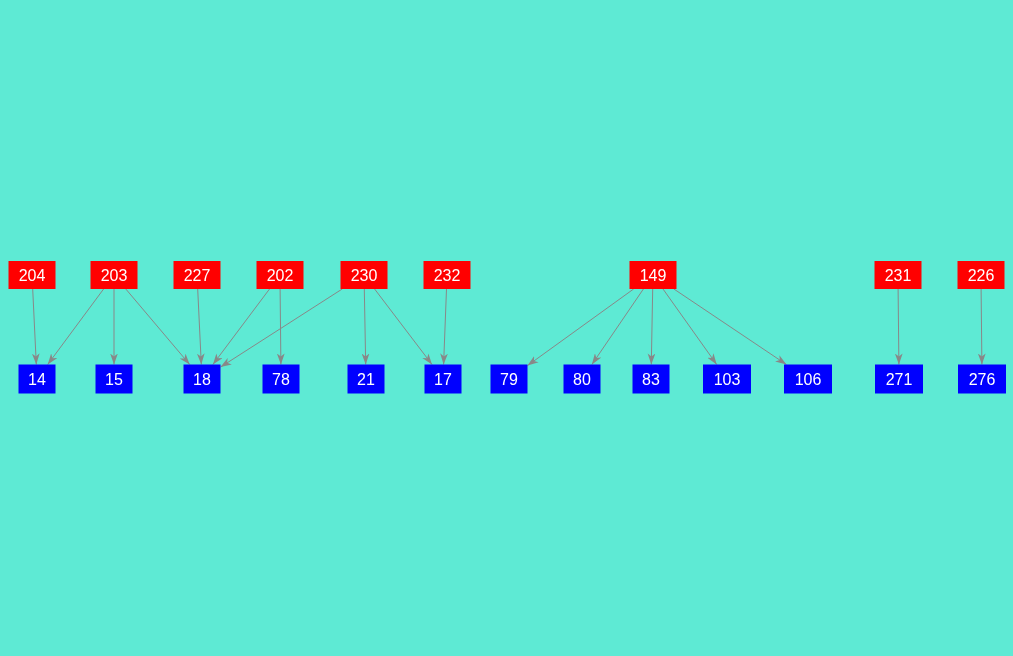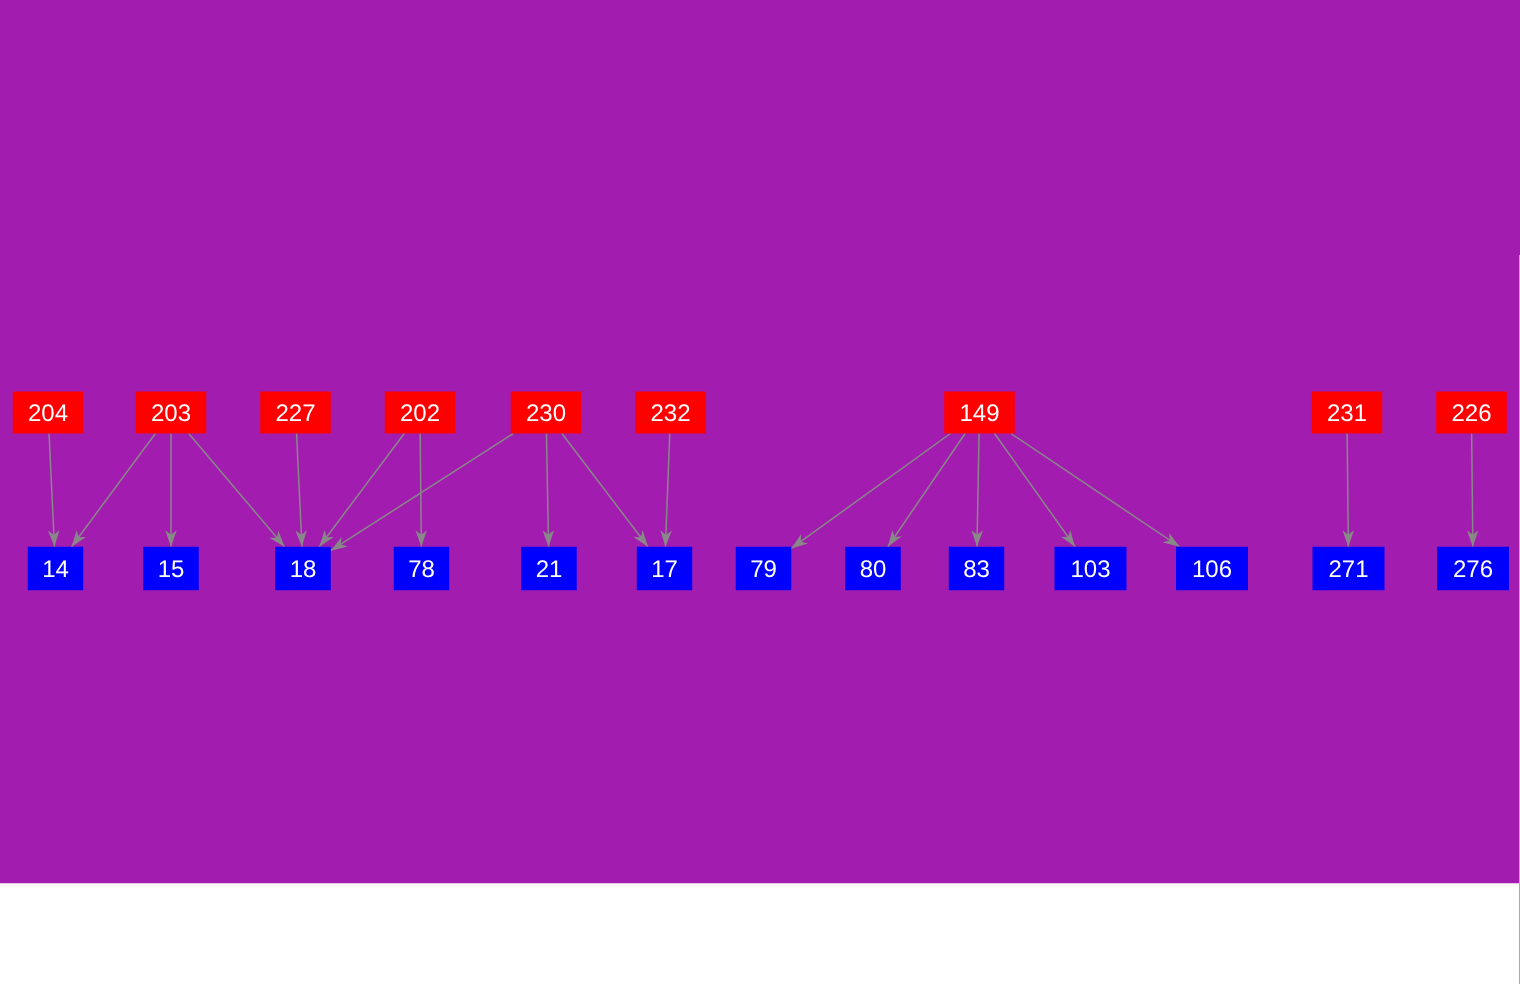--- a/index.html
+++ b/index.html
@@ -4,22 +4,22 @@
 <style>
   html, body {
     margin: 0;
     padding: 0;
     background: #ffffff;
     font-family: "Liberation Sans", sans-serif;
   }
   #stage {
     position: relative;
     width: 1013px;
-    height: 589px;
-    background: #a21caf;
+    height: 656px;
+    background: #5eead4;
     overflow: hidden;
   }
   svg text {
     font-family: "Liberation Sans", sans-serif;
     font-size: 16px;
     fill: #ffffff;
     text-anchor: middle;
   }
   svg line {
     stroke-width: 1;

